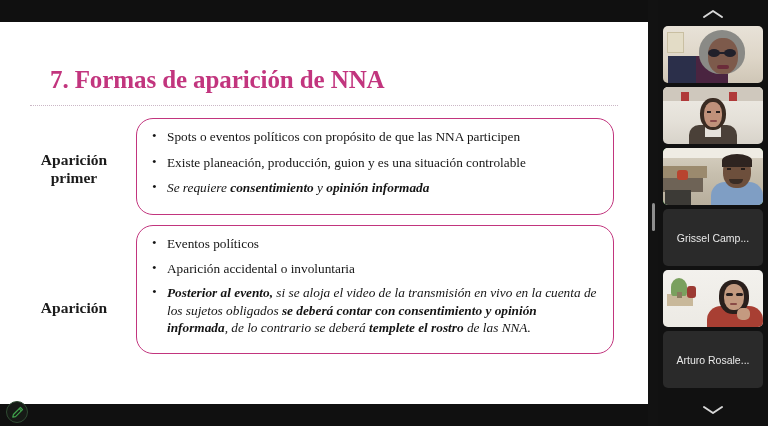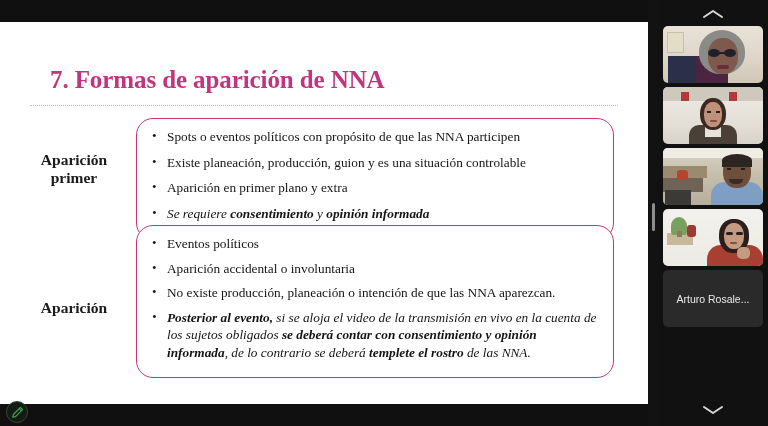--- a/index.html
+++ b/index.html
@@ -140,30 +140,28 @@
       </div>
 
       <div class="row-label" id="label-incidental">
         <div>Aparición</div>
       </div>
 
       <div class="box" id="box-directa">
         <ul>
             <li><span>Spots o eventos políticos con propósito de que las NNA participen</span></li>
             <li><span>Existe planeación, producción, guion y es una situación controlable</span></li>
-            <li><span>Aparición en primer plano y extra</span></li>
             <li><span>Se requiere </span><b>consentimiento</b><span> y </span><b>opinión informada</b></li>
           </ul>
       </div>
 
       <div class="box" id="box-incidental">
         <ul>
             <li><span>Eventos políticos</span></li>
             <li><span>Aparición accidental o involuntaria</span></li>
-            <li><span>No existe producción, planeación o intención de que las NNA aparezcan.</span></li>
             <li><b>Posterior al evento,</b><span> si se aloja el video de la transmisión en vivo en la cuenta de los sujetos obligados </span><b>se deberá contar con consentimiento y opinión informada</b><span>, de lo contrario se deberá </span><b>templete el rostro</b><span> de las NNA.</span></li>
           </ul>
       </div>
 
     </div>
   </div>
 
   <div id="divider">
     <div class="grip"></div>
   </div>
@@ -216,20 +214,23 @@
             <div style="position:absolute;left:14px;top:22px;width:11px;height:10px;background:#b8442f;border-radius:3px"></div>
             <div style="position:absolute;left:48px;top:34px;width:52px;height:23px;background:#7f9ec4;border-radius:14px 14px 0 0"></div>
             <div style="position:absolute;left:60px;top:8px;width:28px;height:32px;border-radius:46%;background:#6d4f3c"></div>
             <div style="position:absolute;left:59px;top:6px;width:30px;height:13px;border-radius:50% 50% 0 0;background:#2e2420"></div>
             <div style="position:absolute;left:64px;top:20px;width:4px;height:2px;background:#241c18"></div>
             <div style="position:absolute;left:78px;top:20px;width:4px;height:2px;background:#241c18"></div>
             <div style="position:absolute;left:66px;top:31px;width:14px;height:5px;border-radius:0 0 6px 6px;background:#3a2c24"></div>
           </div>
         </div>
         <div class="tile">
+          <div class="nm">Grissel Camp...</div>
+        </div>
+        <div class="tile">
           <div class="scene">
             <div style="position:absolute;inset:0;background:linear-gradient(180deg,#f3f1ed 0%,#eceae4 100%)"></div>
             <div style="position:absolute;left:4px;top:24px;width:26px;height:12px;background:#c8b89a"></div>
             <div style="position:absolute;left:8px;top:8px;width:16px;height:18px;background:#7aa05e;border-radius:50% 50% 20% 20%"></div>
             <div style="position:absolute;left:14px;top:22px;width:5px;height:6px;background:#8a7a5e"></div>
             <div style="position:absolute;left:24px;top:16px;width:9px;height:12px;background:#9c3a33;border-radius:3px"></div>
             <div style="position:absolute;left:44px;top:36px;width:56px;height:21px;background:#a83f33;border-radius:14px 14px 0 0"></div>
             <div style="position:absolute;left:56px;top:10px;width:30px;height:34px;border-radius:46%;background:#2a1f1c"></div>
             <div style="position:absolute;left:61px;top:14px;width:20px;height:26px;border-radius:46%;background:#c49a80"></div>
             <div style="position:absolute;left:63px;top:23px;width:7px;height:3px;border-radius:2px;background:#2a2020"></div>

